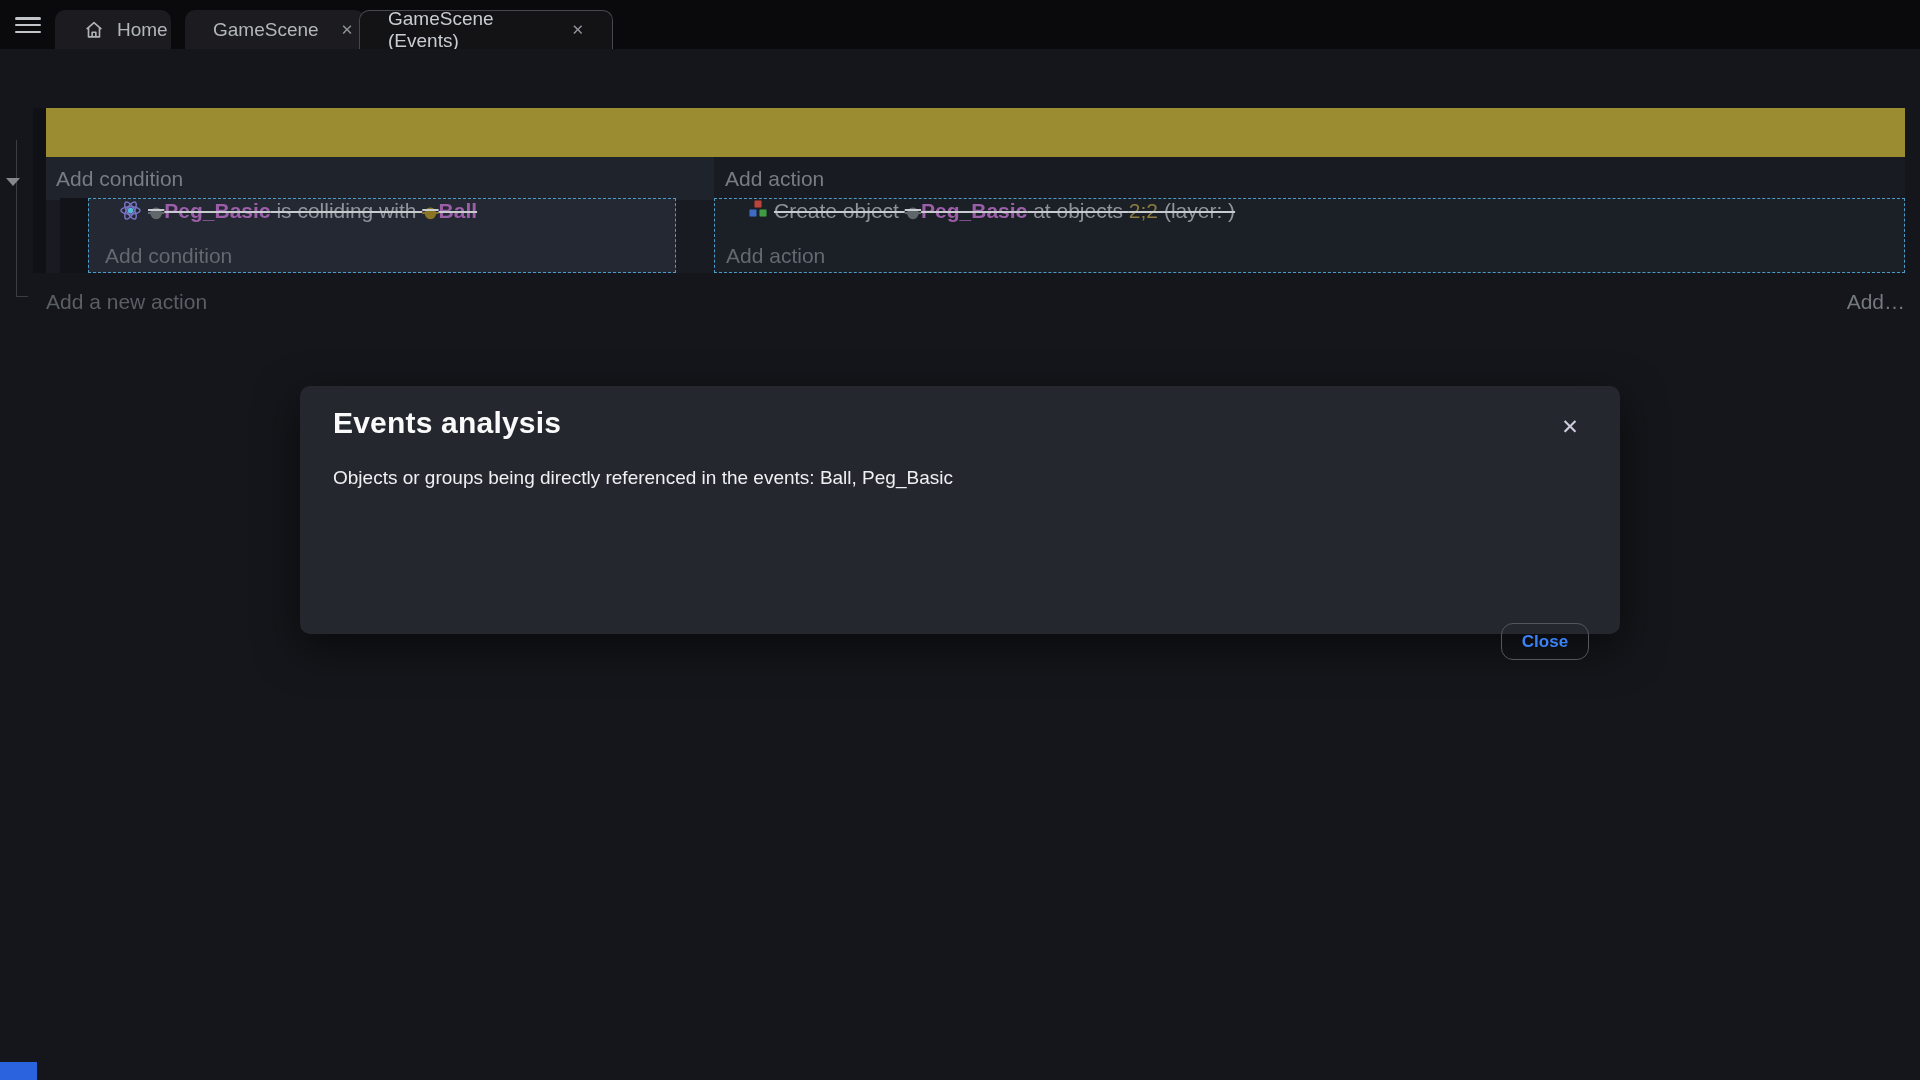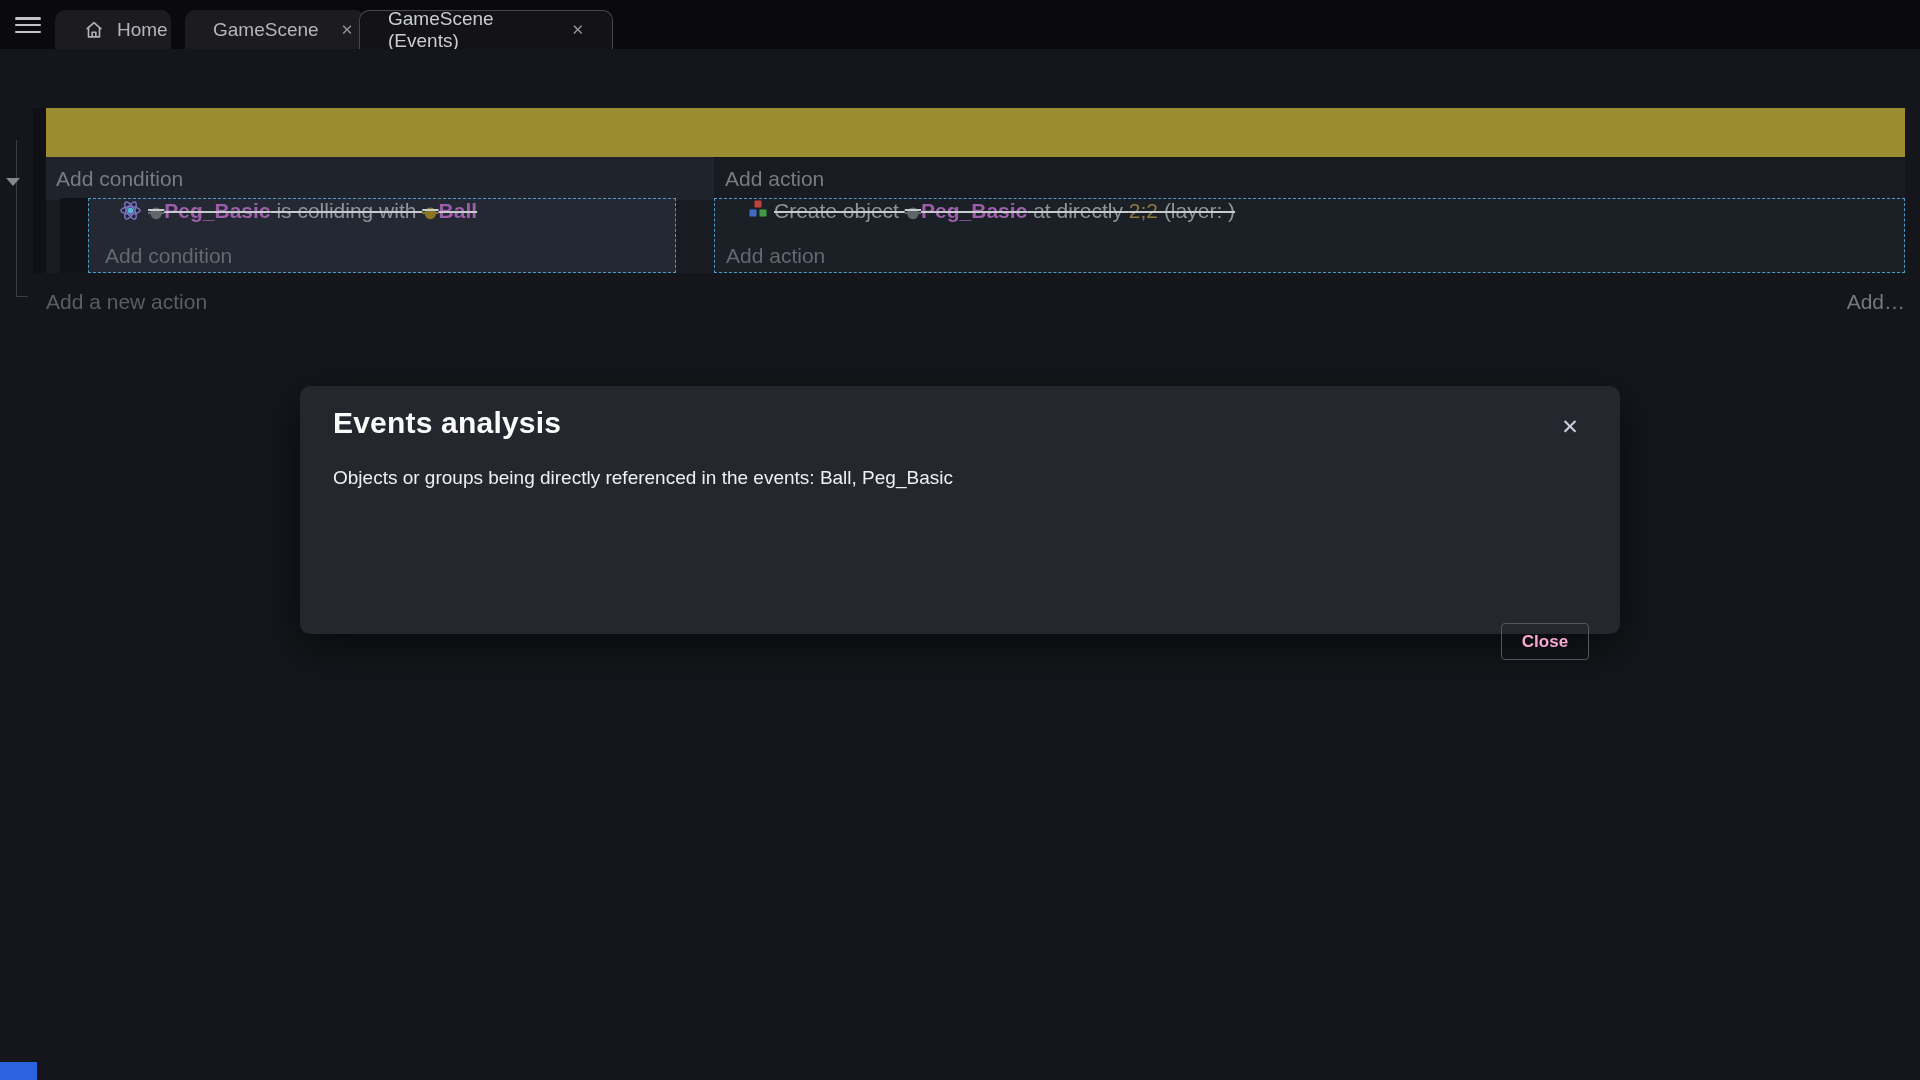--- a/index.html
+++ b/index.html
@@ -62,23 +62,23 @@
   #bluecorner{left:0;top:964px;width:37px;height:18px;}
 
   
   #dialog{left:300px;top:386px;width:1320px;height:248px;background:#25272f;border-radius:10px;
           box-shadow:0 14px 44px rgba(0,0,0,.55);}
   #dlg-title{left:33px;top:20px;font-size:30px;font-weight:bold;color:#fafafa;letter-spacing:.2px;}
   #dlg-x{left:1253px;top:24px;width:34px;height:34px;display:flex;align-items:center;justify-content:center;
          font-size:21px;color:#ccccdd;cursor:pointer;}
   #dlg-body{left:33px;top:82px;width:1100px;font-size:19px;color:#eef0f2;}
   #dlg-body p{margin:0 0 17px 0;line-height:19px;}
-  #dlg-close{left:1201px;top:237px;width:86px;height:35px;border:1px solid #55555e;border-radius:4px;
+  #dlg-close{left:1201px;top:237px;width:86px;height:35px;border:1px solid #55555e;border-radius:12px;
              background:transparent;display:flex;align-items:center;justify-content:center;
-             font-size:17px;font-weight:bold;color:#f9a8d4;cursor:pointer;}
+             font-size:17px;font-weight:bold;color:#3b82f6;cursor:pointer;}
 </style>
 </head>
 <body>
 
 <div id="topbar" class="abs">
   <div id="hamburger" class="abs">
       <i></i>
       <i></i>
       <i></i>
     </div>
@@ -243,21 +243,21 @@
   <div id="selbox-act" class="abs selbox">
     <div class="evline" style="padding-left:11px;">
       <span style="margin-right:6px;">
         <svg width="20" height="20" viewBox="0 0 20 20">
           <rect x="6.5" y="1.5" width="7" height="7" rx="1" fill="#b8453e" stroke="#7e2e2a" stroke-width="0.8"></rect>
           <rect x="1.5" y="10.5" width="7" height="7" rx="1" fill="#3f6cc0" stroke="#2a4a85" stroke-width="0.8"></rect>
           <rect x="11.5" y="10.5" width="7" height="7" rx="1" fill="#3f9b45" stroke="#2a6b2f" stroke-width="0.8"></rect>
         </svg>
       </span>
       <span class="strike">
-        <span class="gtxt">Create object </span><span class="dot" style="color:#5f666a;">●</span><span class="obj">Peg_Basic</span><span class="gtxt"> at directly </span><span class="num">2;2</span><span class="gtxt"> (layer: )</span>
+        <span class="gtxt">Create object </span><span class="dot" style="color:#5f666a;">●</span><span class="obj">Peg_Basic</span><span class="gtxt"> at objects </span><span class="num">2;2</span><span class="gtxt"> (layer: )</span>
       </span>
     </div>
     <div class="addph" style="padding-left:11px;">
       <span>Add action</span>
     </div>
   </div>
 
   <div id="footer-add" class="abs">Add a new action</div>
   <div id="footer-addshort" class="abs">Add…</div>
 

